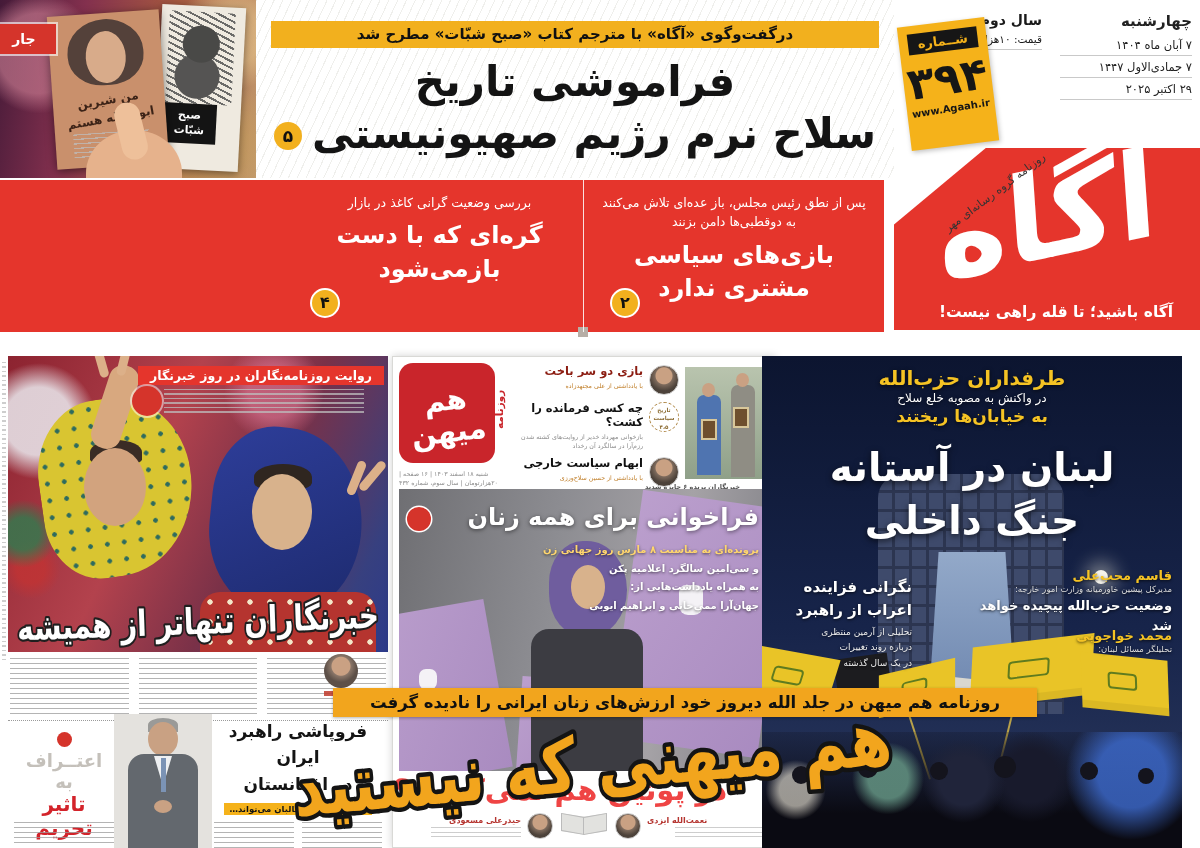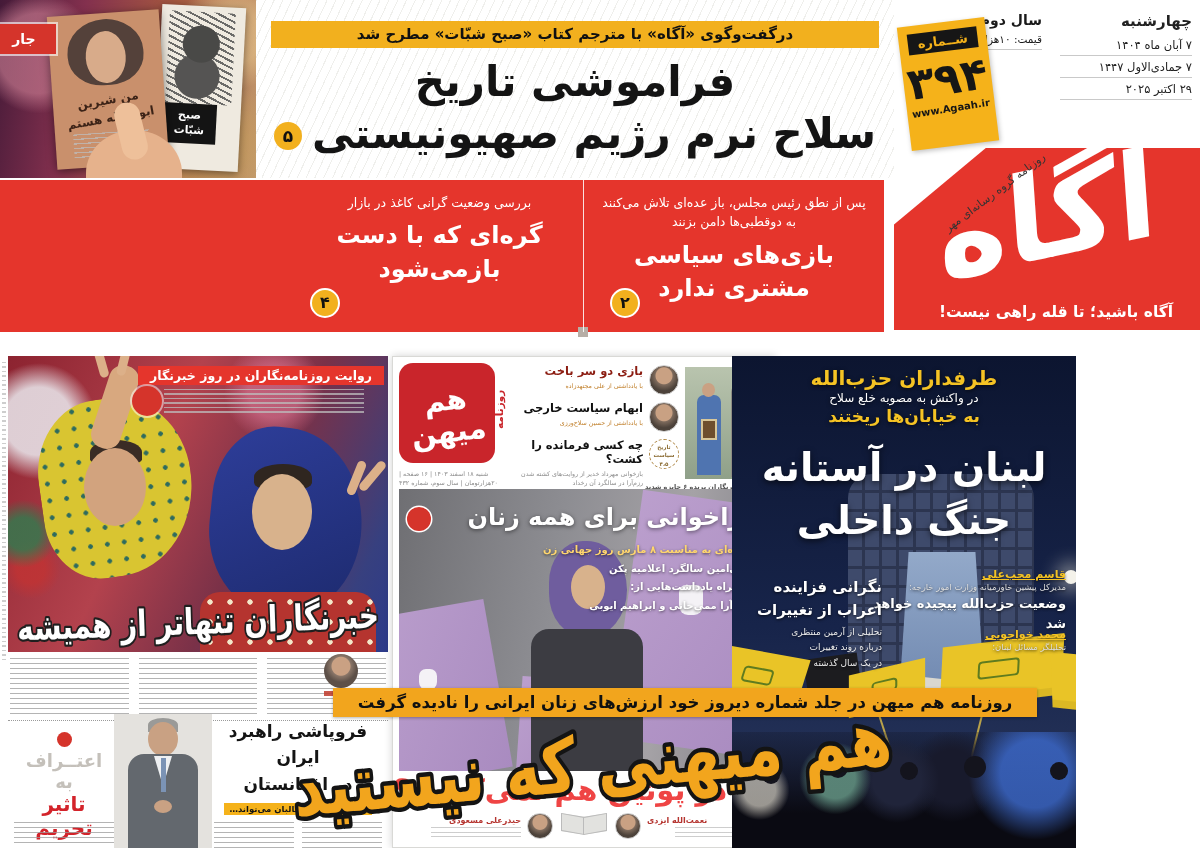--- a/index.html
+++ b/index.html
@@ -211,21 +211,21 @@
   .hm-auth .circ { flex:0 0 26px; width:26px; height:26px; border-radius:50%;
     background:radial-gradient(circle at 50% 35%,#c9a183 0 7px,#7d6a5c 8px,#4c423a 13px); border:1px solid #ccc; }
   .hm-auth .nm { font-size:8px; font-weight:bold; color:#b5342f; }
   .hm-auth .bars { margin-top:2px; width:90px; height:10px; }
   .auth-r { left:222px; } .auth-l { left:10px; }
   .bookicon { position:absolute; left:168px; top:458px; width:46px; height:22px; }
   .bookicon div { position:absolute; width:24px; height:18px; background:#e2e2df; border:1px solid #bbb; }
   .bookicon .p1 { left:0; transform:skewY(10deg); } .bookicon .p2 { left:22px; transform:skewY(-10deg); }
 
   
-  .leb { left:732px; top:356px; width:344px; height:492px; overflow:hidden;
+  .leb { left:762px; top:356px; width:420px; height:492px; overflow:hidden;
     background:linear-gradient(#0c1530,#17244a 55%,#263precede 75%,#2c3a60);
     background:linear-gradient(#0c1530,#17244a 55%,#2c3a60); }
   .bld { position:absolute; left:116px; top:118px; width:186px; height:240px; background:#3e4a6b;
     border-radius:24px 24px 0 0;
     background-image:repeating-linear-gradient(to right,transparent 0 14px,#2c3550 14px 17px),
       repeating-linear-gradient(to bottom,transparent 0 16px,#2c3550 16px 19px); }
   .bld-glass { position:absolute; left:166px; top:196px; width:88px; height:162px;
     background:linear-gradient(#93a9c9,#6b84ad); clip-path:polygon(12% 0,88% 0,100% 100%,0 100%); }
   .moon { position:absolute; left:332px; top:214px; width:14px; height:14px; background:#f4f2ea;
     border-radius:50%; box-shadow:0 0 18px 8px rgba(244,240,220,.45); }
@@ -251,21 +251,21 @@
   .head-dot { position:absolute; border-radius:50%; background:#14141d; }
   .leb-kicker { position:absolute; left:0; right:0; top:10px; text-align:center;
     text-shadow:0 1px 4px rgba(0,0,0,.7); }
   .leb-k1 { color:#f5c324; font-weight:bold; font-size:20px; }
   .leb-k2 { color:#fff; font-size:12px; margin-top:1px; }
   .leb-k3 { color:#f5c324; font-weight:bold; font-size:17px; margin-top:1px; }
   .leb-head { position:absolute; left:0; right:0; top:86px; text-align:center; color:#fff;
     font-size:39px; font-weight:bold; line-height:1.35; text-shadow:0 2px 6px rgba(0,0,0,.65); }
   .leb-q { position:absolute; right:10px; width:200px; text-align:right; text-shadow:0 1px 3px rgba(0,0,0,.7); }
   .q1 { top:212px; } .q2 { top:272px; }
-  .leb-q .qname { color:#f5c324; font-weight:bold; font-size:11px;text-decoration:underline; }
+  .leb-q .qname { color:#f5c324; font-weight:bold; font-size:13px; }
   .leb-q .qrole { color:#ddd; font-size:8.5px; margin-top:1px; }
   .leb-q .qtext { color:#fff; font-weight:bold; font-size:13px; margin-top:2px; line-height:1.5; }
   .leb-side { position:absolute; left:10px; top:220px; width:140px; text-align:right;
     text-shadow:0 1px 3px rgba(0,0,0,.7); }
   .leb-side .s1 { color:#fff; font-weight:bold; font-size:15px; line-height:1.5; }
   .leb-side .s2 { color:#eee; font-size:9px; margin-top:4px; line-height:1.7; }
 
   
   .ribbon { left:333px; top:688px; width:704px; height:29px; background:#f2a51d; z-index:30;
     color:#111; font-weight:bold; font-size:16.5px; text-align:center; line-height:29px;
@@ -424,35 +424,35 @@
     </div>
     <div class="hm-items">
       <div class="hm-item">
         <div class="hm-circ"></div>
         <div>
           <div class="hm-it-title maroon">بازی دو سر باخت</div>
           <div class="hm-it-sub orange">با یادداشتی از علی مجتهدزاده</div>
         </div>
       </div>
       <div class="hm-item">
-        <div class="hm-circ"></div>
-        <div>
-          <div class="hm-it-title">ابهام سیاست خارجی</div>
-          <div class="hm-it-sub orange">با یادداشتی از حسین سلاح‌ورزی</div>
-        </div>
-      </div>
-      <div class="hm-item">
         <div class="hm-circ badge">
           <div>تاریخ</div>
           <div>سیاست</div>
           <div>۴،۵</div>
         </div>
         <div>
           <div class="hm-it-title">چه کسی فرمانده را کشت؟</div>
           <div class="hm-it-sub">بازخوانی مهرداد خدیر از روایت‌های کشته شدن رزم‌آرا در سالگرد آن رخداد</div>
+        </div>
+      </div>
+      <div class="hm-item">
+        <div class="hm-circ"></div>
+        <div>
+          <div class="hm-it-title">ابهام سیاست خارجی</div>
+          <div class="hm-it-sub orange">با یادداشتی از حسین سلاح‌ورزی</div>
         </div>
       </div>
     </div>
     <div class="hm-men">
       <div class="men-b"></div>
       <div class="men-head" style="left:51px;top:6px"></div>
       <div class="men-plq" style="left:48px;top:40px"></div>
       <div class="men-a"></div>
       <div class="men-head" style="left:17px;top:16px"></div>
       <div class="men-plq" style="left:16px;top:52px"></div>
@@ -539,28 +539,28 @@
       <div class="qrole">مدیرکل پیشین خاورمیانه وزارت امور خارجه:</div>
       <div class="qtext">وضعیت حزب‌الله پیچیده خواهد شد</div>
     </div>
     <div class="leb-q q2">
       <div class="qname">محمد خواجویی</div>
       <div class="qrole">تحلیلگر مسائل لبنان:</div>
     </div>
     <div class="leb-side">
       <div class="s1">
         <div>نگرانی فزاینده</div>
-        <div>اعراب از تغییرات</div>
+        <div>اعراب از راهبرد</div>
       </div>
       <div class="s2">
         <div>تحلیلی از آرمین منتظری</div>
         <div>درباره روند تغییرات</div>
         <div>در یک سال گذشته</div>
       </div>
     </div>
   </div>
 
-  <div class="abs ribbon">روزنامه هم میهن در جلد شماره دیروز خود ارزش‌های زنان ایرانی را نادیده گرفت</div>
+  <div class="abs ribbon">روزنامه هم میهن در جلد الله دیروز خود ارزش‌های زنان ایرانی را نادیده گرفت</div>
   <svg class="abs giant" viewBox="0 0 648 168">
     <text x="324" y="112" text-anchor="middle" direction="rtl" textLength="600" lengthAdjust="spacingAndGlyphs" font-family="DejaVu Sans, sans-serif" font-weight="bold" font-size="76" fill="#f2a51d" stroke="#141414" stroke-width="9" stroke-linejoin="round" paint-order="stroke">هم میهنی که نیستید</text>
   </svg>
 
 </div>
 
 </body></html>

